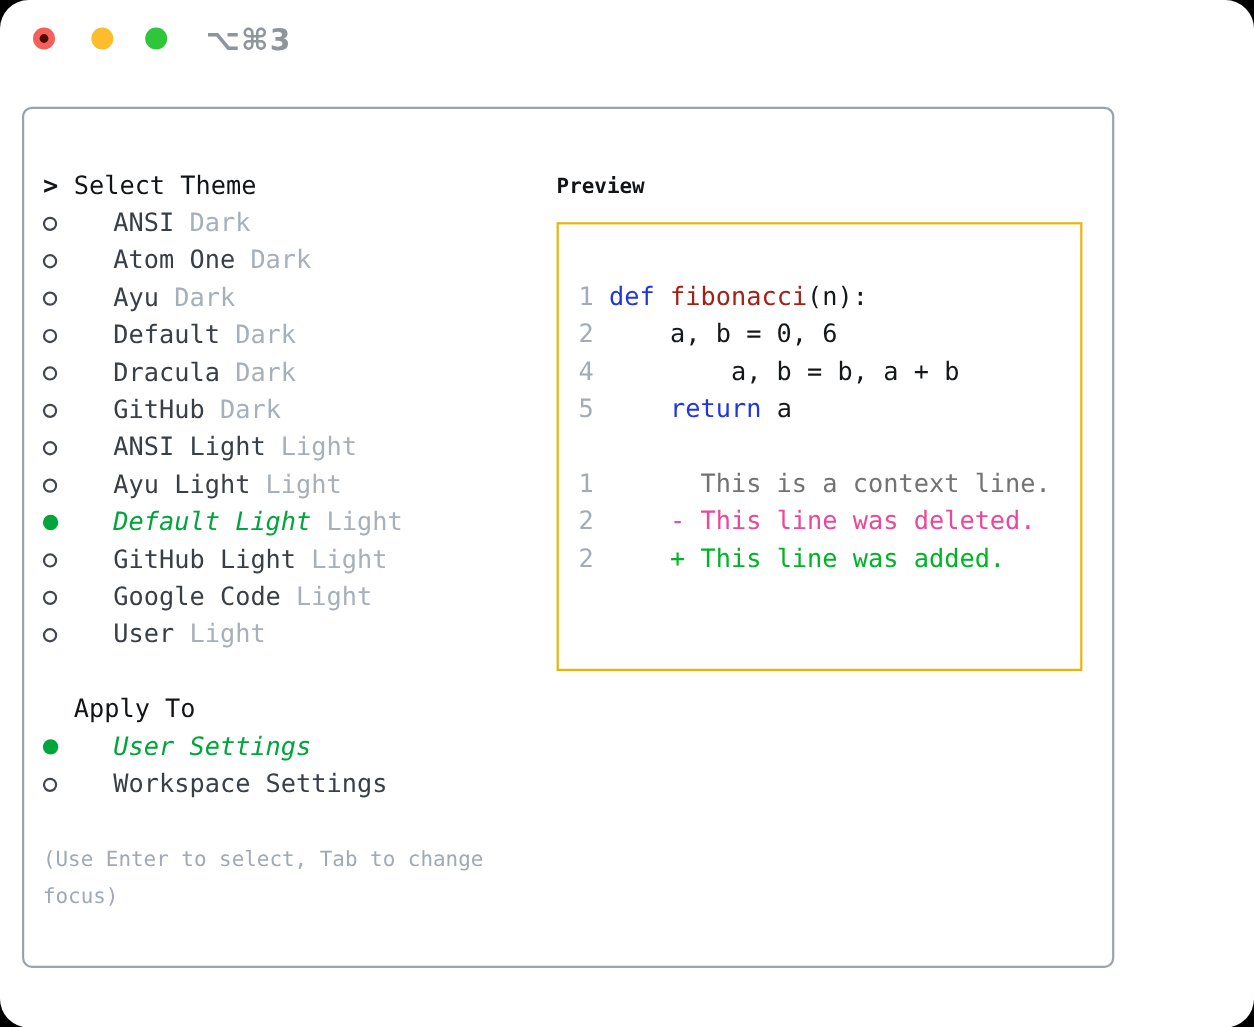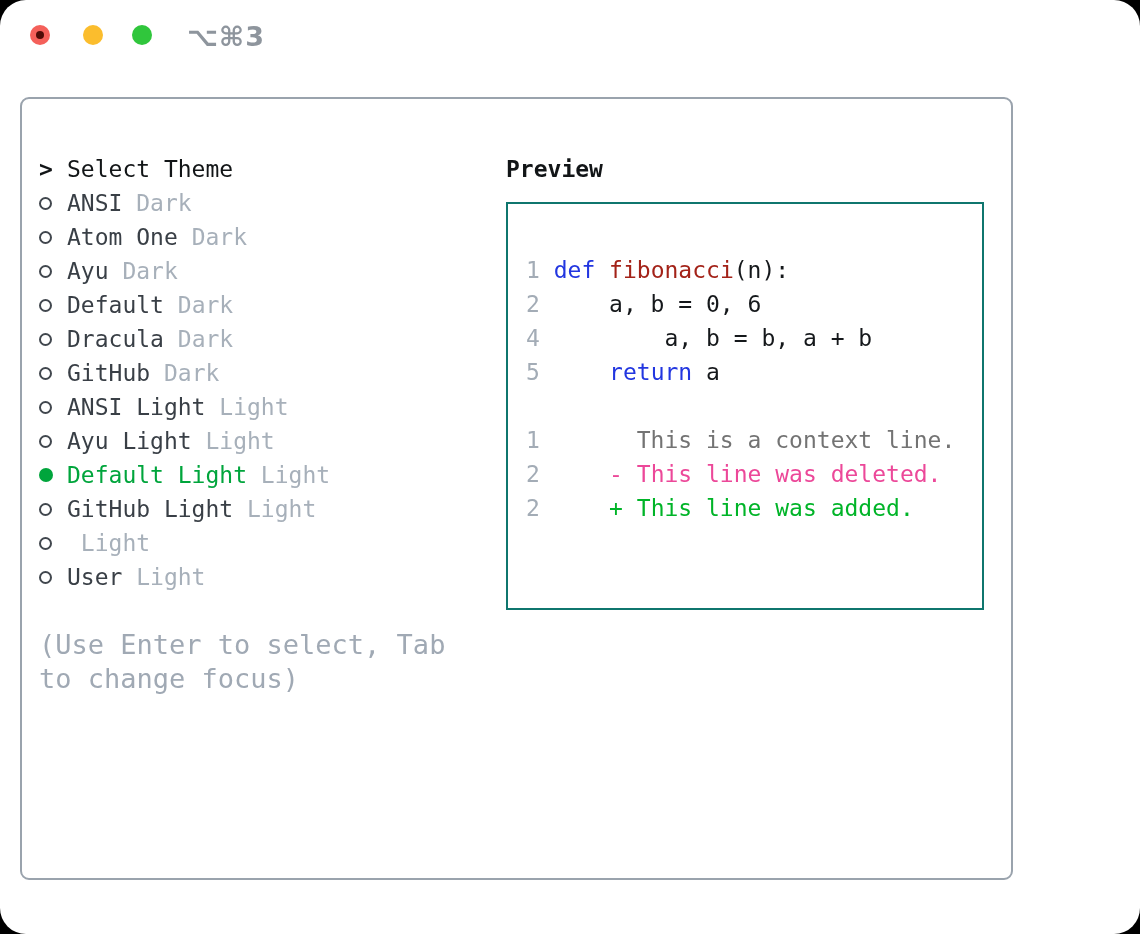--- a/index.html
+++ b/index.html
@@ -49,38 +49,38 @@
     display: flex; align-items: center;
   }
   .prompt { font-weight: bold; color: #121517; }
   .hdr { font-weight: normal; color: #121517; }
   .subhdr { color: #121517; }
   .bullet {
     width: 13px; height: 13px; border-radius: 50%;
     border: 2px solid #41474e; background: transparent;
   }
   .bullet.filled { width: 14px; height: 14px; border: none; background: #00a53c; }
-  .row.selected .label { color: #00a53c; }
-  .label { color: #393f46; }
+  .row.selected .label { color: #00a53c; font-style: italic; }
+  .label { color: #393f46; margin-left: 36px; }
   .variant { color: #a7b0ba; margin-left: 1ch; }
   .apply-section { margin-top: 34px; }
   .hint {
     margin-top: 34px; width: 412px;
-    font-size: 27px; line-height: 34px; color: #a0a9b4;
+    font-size: 19px; line-height: 34px; color: #a0a9b4;
   }
   
   .right-col { position: absolute; left: 484px; top: 53px; }
   .preview-title {
     height: 34px; line-height: 34px;
-    font-size: 23px; font-weight: bold; color: #121517;
+    font-size: 19px; font-weight: bold; color: #121517;
   }
   .preview-box {
     margin-top: 16px;
     width: 478px; height: 408px;
-    border: 2px solid #0f766e;
+    border: 2px solid #eab308;
     background: #fff;
     padding: 49px 0 0 18px;
     overflow: hidden;
   }
   .cline {
     height: 34px; line-height: 34px;
     font-size: 23px; white-space: pre; color: #15181b;
   }
   .ln { display: inline-block; width: 1ch; color: #a3acb6; }
   .tok-p   { color: #15181b; }
@@ -113,24 +113,34 @@
           <div class="row"><span class="bullet-cell"><span class="bullet"></span></span><span class="label">ANSI</span><span class="variant">Dark</span></div>
           <div class="row"><span class="bullet-cell"><span class="bullet"></span></span><span class="label">Atom One</span><span class="variant">Dark</span></div>
           <div class="row"><span class="bullet-cell"><span class="bullet"></span></span><span class="label">Ayu</span><span class="variant">Dark</span></div>
           <div class="row"><span class="bullet-cell"><span class="bullet"></span></span><span class="label">Default</span><span class="variant">Dark</span></div>
           <div class="row"><span class="bullet-cell"><span class="bullet"></span></span><span class="label">Dracula</span><span class="variant">Dark</span></div>
           <div class="row"><span class="bullet-cell"><span class="bullet"></span></span><span class="label">GitHub</span><span class="variant">Dark</span></div>
           <div class="row"><span class="bullet-cell"><span class="bullet"></span></span><span class="label">ANSI Light</span><span class="variant">Light</span></div>
           <div class="row"><span class="bullet-cell"><span class="bullet"></span></span><span class="label">Ayu Light</span><span class="variant">Light</span></div>
           <div class="row selected"><span class="bullet-cell"><span class="bullet filled"></span></span><span class="label">Default Light</span><span class="variant">Light</span></div>
           <div class="row"><span class="bullet-cell"><span class="bullet"></span></span><span class="label">GitHub Light</span><span class="variant">Light</span></div>
-          <div class="row"><span class="bullet-cell"><span class="bullet"></span></span><span class="variant">Light</span></div>
+          <div class="row"><span class="bullet-cell"><span class="bullet"></span></span><span class="label">Google Code</span><span class="variant">Light</span></div>
           <div class="row"><span class="bullet-cell"><span class="bullet"></span></span><span class="label">User</span><span class="variant">Light</span></div>
         </div>
 
+      <div class="apply-section">
+        <div class="row">
+          <span class="bullet-cell"></span>
+          <span class="subhdr">Apply To</span>
+        </div>
+        <div>
+            <div class="row selected"><span class="bullet-cell"><span class="bullet filled"></span></span><span class="label">User Settings</span></div>
+            <div class="row"><span class="bullet-cell"><span class="bullet"></span></span><span class="label">Workspace Settings</span></div>
+          </div>
+      </div>
 
       <div class="hint">(Use Enter to select, Tab to change focus)</div>
 
     </div>
 
     <div class="right-col">
       <div class="preview-title">Preview</div>
       <div class="preview-box">
         <div>
             <div class="cline"><span class="ln">1</span><span class="tok-p"> </span><span class="tok-kw">def</span><span class="tok-p"> </span><span class="tok-fn">fibonacci</span><span class="tok-p">(n):</span></div>

